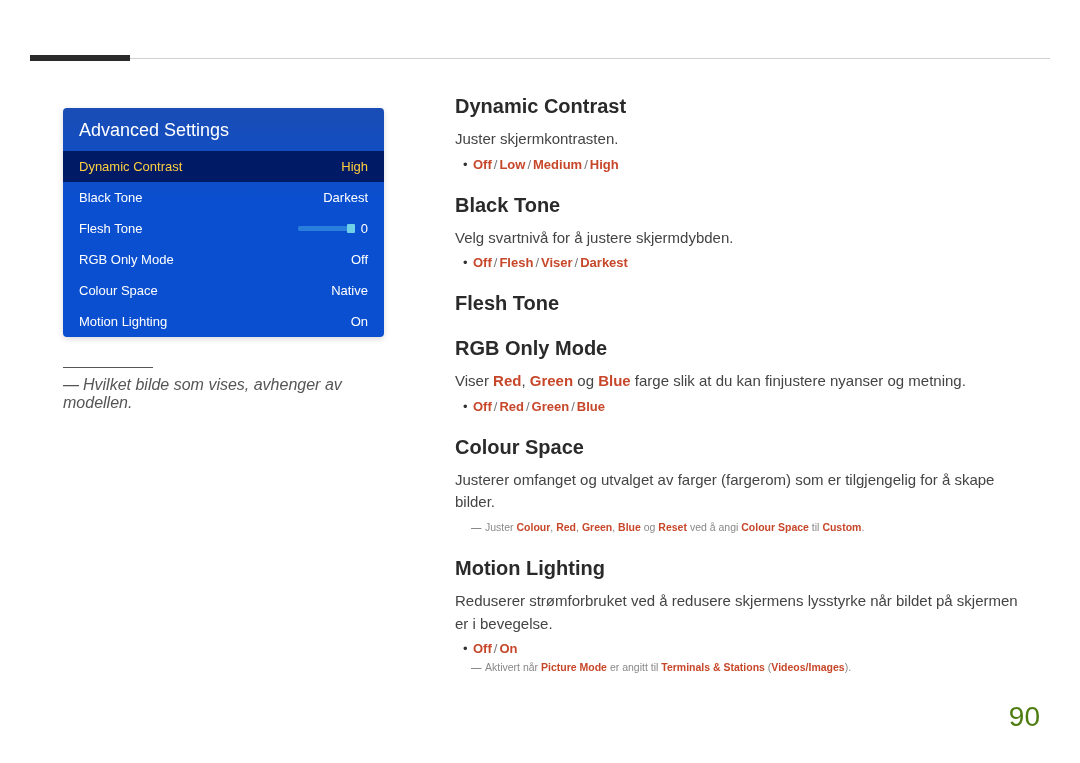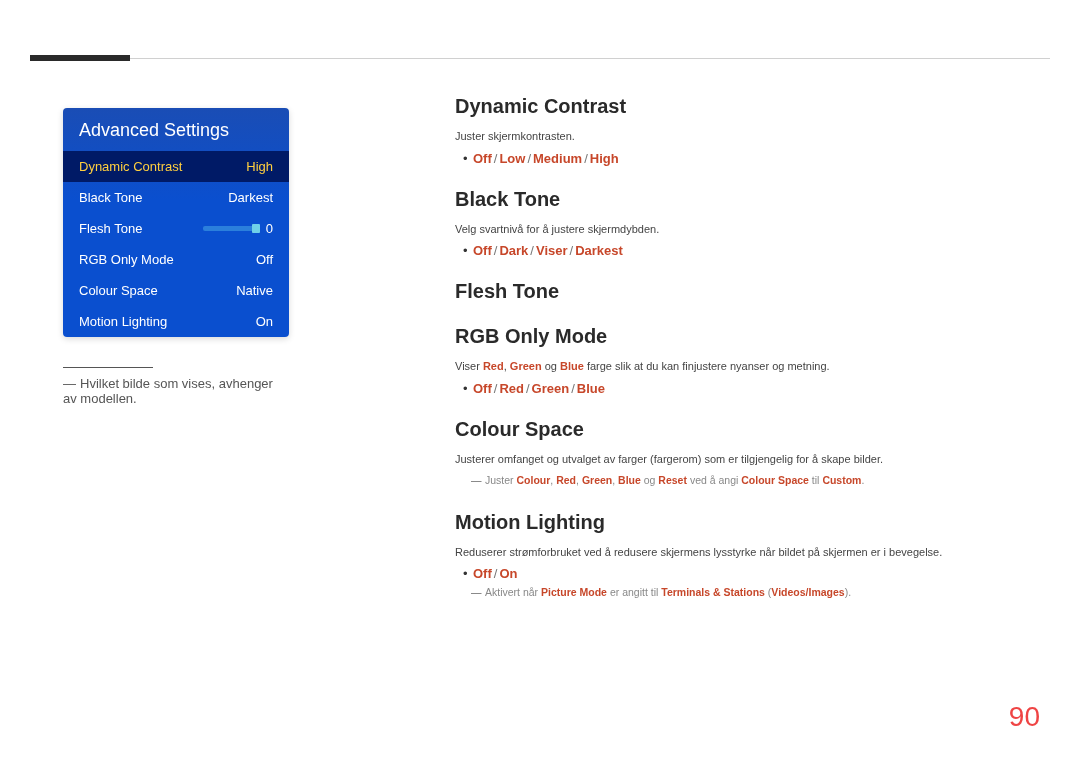--- a/index.html
+++ b/index.html
@@ -25,28 +25,28 @@
     width: 100px;
     height: 6px;
     background: #2a2a2a;
     transform: translateY(-3px);
   }
   .page-number {
     position: absolute;
     bottom: 30px;
     right: 40px;
     font-size: 28px;
-    color: #ef4444;
+    color: #4d7c0f;
     font-weight: 300;
   }
   .left-col {
     position: absolute;
     top: 108px;
     left: 63px;
-    width: 226px;
+    width: 321px;
   }
   .settings-panel {
     background: linear-gradient(180deg, #1a4db5 0%, #0a4fcf 40%, #0a4fcf 100%);
     border-radius: 4px;
     color: #fff;
     overflow: hidden;
     box-shadow: 0 2px 6px rgba(0,0,0,0.15);
   }
   .settings-title {
     padding: 12px 16px 10px 16px;
@@ -91,39 +91,40 @@
     background: #6fd0e8;
     border-radius: 1px;
   }
   .footnote-sep {
     border: none;
     border-top: 1px solid #555;
     margin: 30px 0 8px 0;
     width: 90px;
   }
   .footnote {
-    font-size: 13px;
+    font-size: 16px;
     color: #555;
+    font-style: italic;
   }
   .footnote .dash { margin-right: 4px; }
   .right-col {
     position: absolute;
     top: 95px;
     left: 455px;
     right: 50px;
   }
   .section { margin-bottom: 22px; }
   .section h2 {
     font-size: 20px;
     font-weight: 600;
     color: #2a2a2a;
     margin-bottom: 10px;
   }
   .desc {
-    font-size: 11px;
+    font-size: 15px;
     color: #444;
     margin-bottom: 6px;
     line-height: 1.5;
   }
   .opt-line {
     font-size: 13px;
     color: #c7472a;
     font-weight: 700;
     margin-bottom: 4px;
     padding-left: 18px;
@@ -204,21 +205,21 @@
     <div class="desc">Juster skjermkontrasten.</div>
     <div class="opt-line">
       <span>Off</span><span class="sep">/</span><span>Low</span><span class="sep">/</span><span>Medium</span><span class="sep">/</span><span>High</span>
     </div>
   </div>
 
   <div class="section">
     <h2>Black Tone</h2>
     <div class="desc">Velg svartnivå for å justere skjermdybden.</div>
     <div class="opt-line">
-      <span>Off</span><span class="sep">/</span><span>Dark</span><span class="sep">/</span><span>Viser</span><span class="sep">/</span><span>Darkest</span>
+      <span>Off</span><span class="sep">/</span><span>Flesh</span><span class="sep">/</span><span>Viser</span><span class="sep">/</span><span>Darkest</span>
     </div>
   </div>
 
   <div class="section">
     <h2>Flesh Tone</h2>
   </div>
 
   <div class="section">
     <h2>RGB Only Mode</h2>
     <div class="desc">

